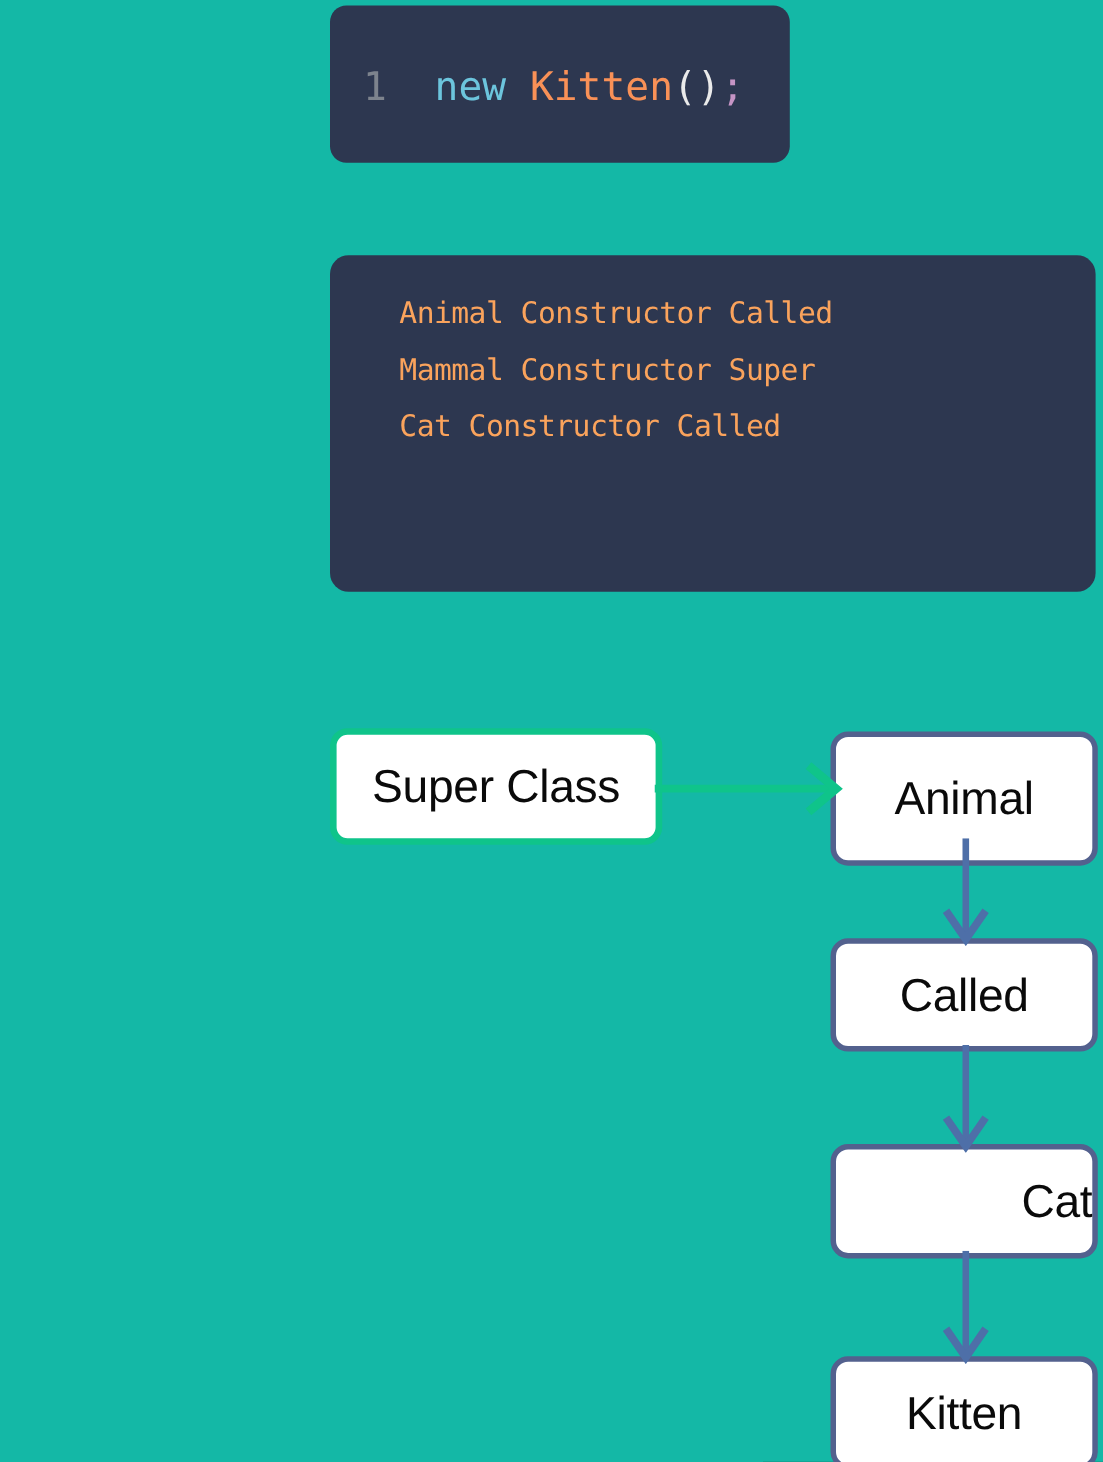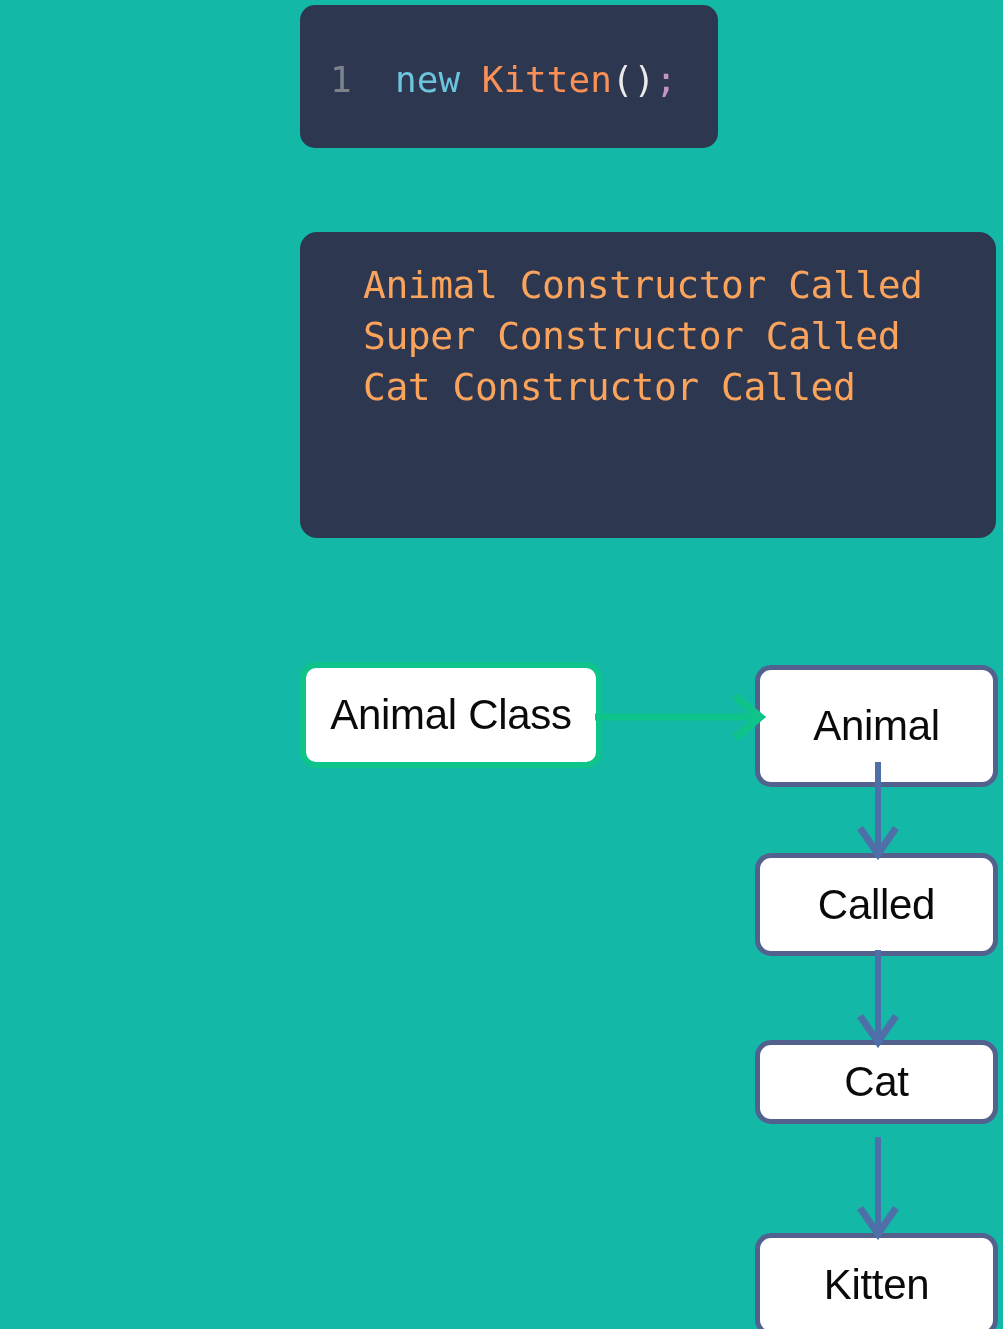--- a/index.html
+++ b/index.html
@@ -55,21 +55,21 @@
     border-radius: 17px;
   }
   #output-lines {
     position: absolute;
     left: 63px;
     top: 28px;
     right: 10px;
   }
   .out-line {
     font-family: "DejaVu Sans Mono", monospace;
-    font-size: 38px;
+    font-size: 27px;
     line-height: 51px;
     color: #faa35c;
     white-space: pre;
     letter-spacing: -0.5px;
   }
 
   
   .node {
     position: absolute;
     box-sizing: border-box;
@@ -82,21 +82,21 @@
     font-size: 42px;
     font-family: "Liberation Sans", sans-serif;
     letter-spacing: -0.3px;
   }
   .node.blue  { border: 5px solid #53618e; }
   .node.green { border: 6px solid #0fc48a; }
 
   #node-superclass { left: 300px; top: 662px; width: 302px; height: 106px; }
   #node-animal     { left: 755px; top: 665px; width: 243px; height: 122px; }
   #node-mammal     { left: 755px; top: 853px; width: 243px; height: 103px; }
-  #node-cat        { left: 755px; top: 1040px; width: 243px; height: 84px; }
+  #node-cat        { left: 755px; top: 1040px; width: 243px; height: 104px; justify-content: flex-end; }
   #node-kitten     { left: 755px; top: 1233px; width: 243px; height: 103px; }
 
   
   .connector { position: absolute; }
   #edge-super-animal { left: 595px; top: 686px; width: 175px; height: 62px; }
   #edge-animal-mammal  { left: 840px; top: 762px;  width: 76px; height: 98px; }
   #edge-mammal-cat     { left: 840px; top: 950px;  width: 76px; height: 98px; }
   #edge-cat-kitten     { left: 840px; top: 1137px; width: 76px; height: 103px; }
 </style>
 </head>
@@ -104,27 +104,27 @@
 
 <div id="canvas">
 
   <div class="panel" id="code-panel">
     <div class="code-line"><span class="tok-lineno">1</span><span>  </span><span class="tok-keyword">new</span><span> </span><span class="tok-class">Kitten</span><span class="tok-paren">()</span><span class="tok-punct">;</span></div>
   </div>
 
   <div class="panel" id="output-panel">
     <div id="output-lines">
       <div class="out-line">Animal Constructor Called</div>
-      <div class="out-line">Super Constructor Called</div>
+      <div class="out-line">Mammal Constructor Super</div>
       <div class="out-line">Cat Constructor Called</div>
     </div>
   </div>
 
   <div class="node green" id="node-superclass">
-    <span>Animal Class</span>
+    <span>Super Class</span>
   </div>
 
   <div class="node blue" id="node-animal">
     <span>Animal</span>
   </div>
 
   <div class="node blue" id="node-mammal">
     <span>Called</span>
   </div>
 

